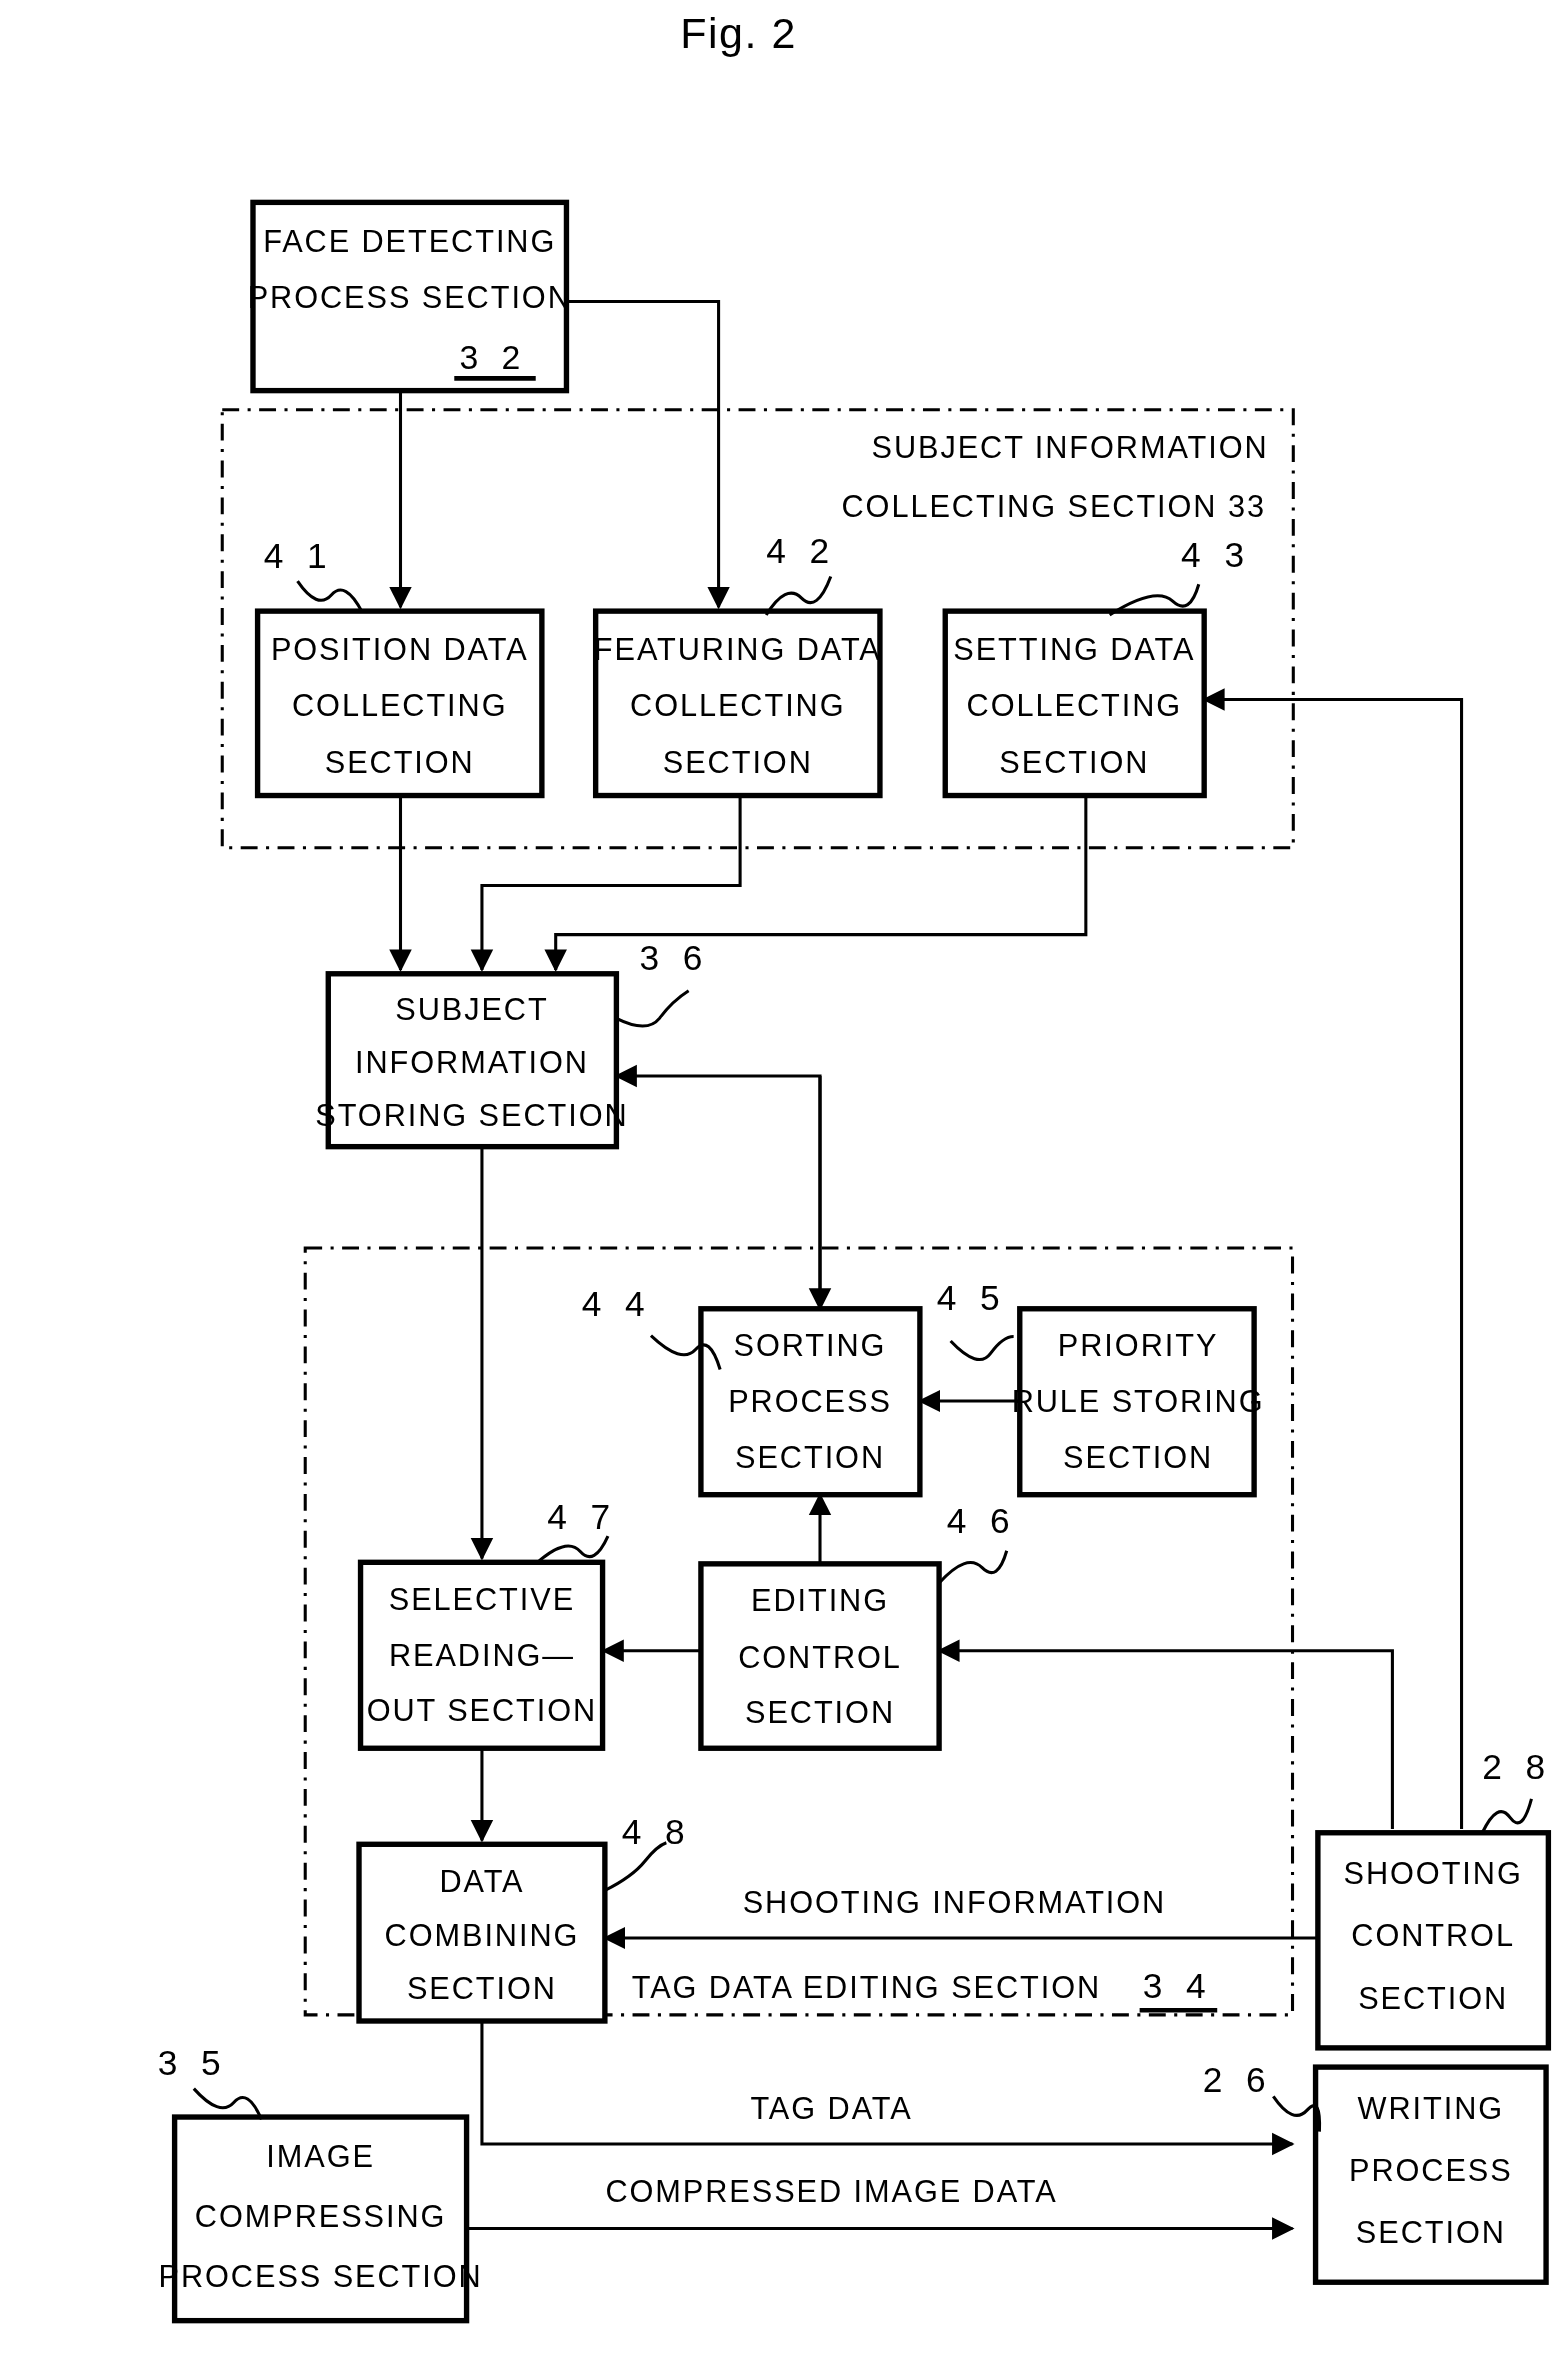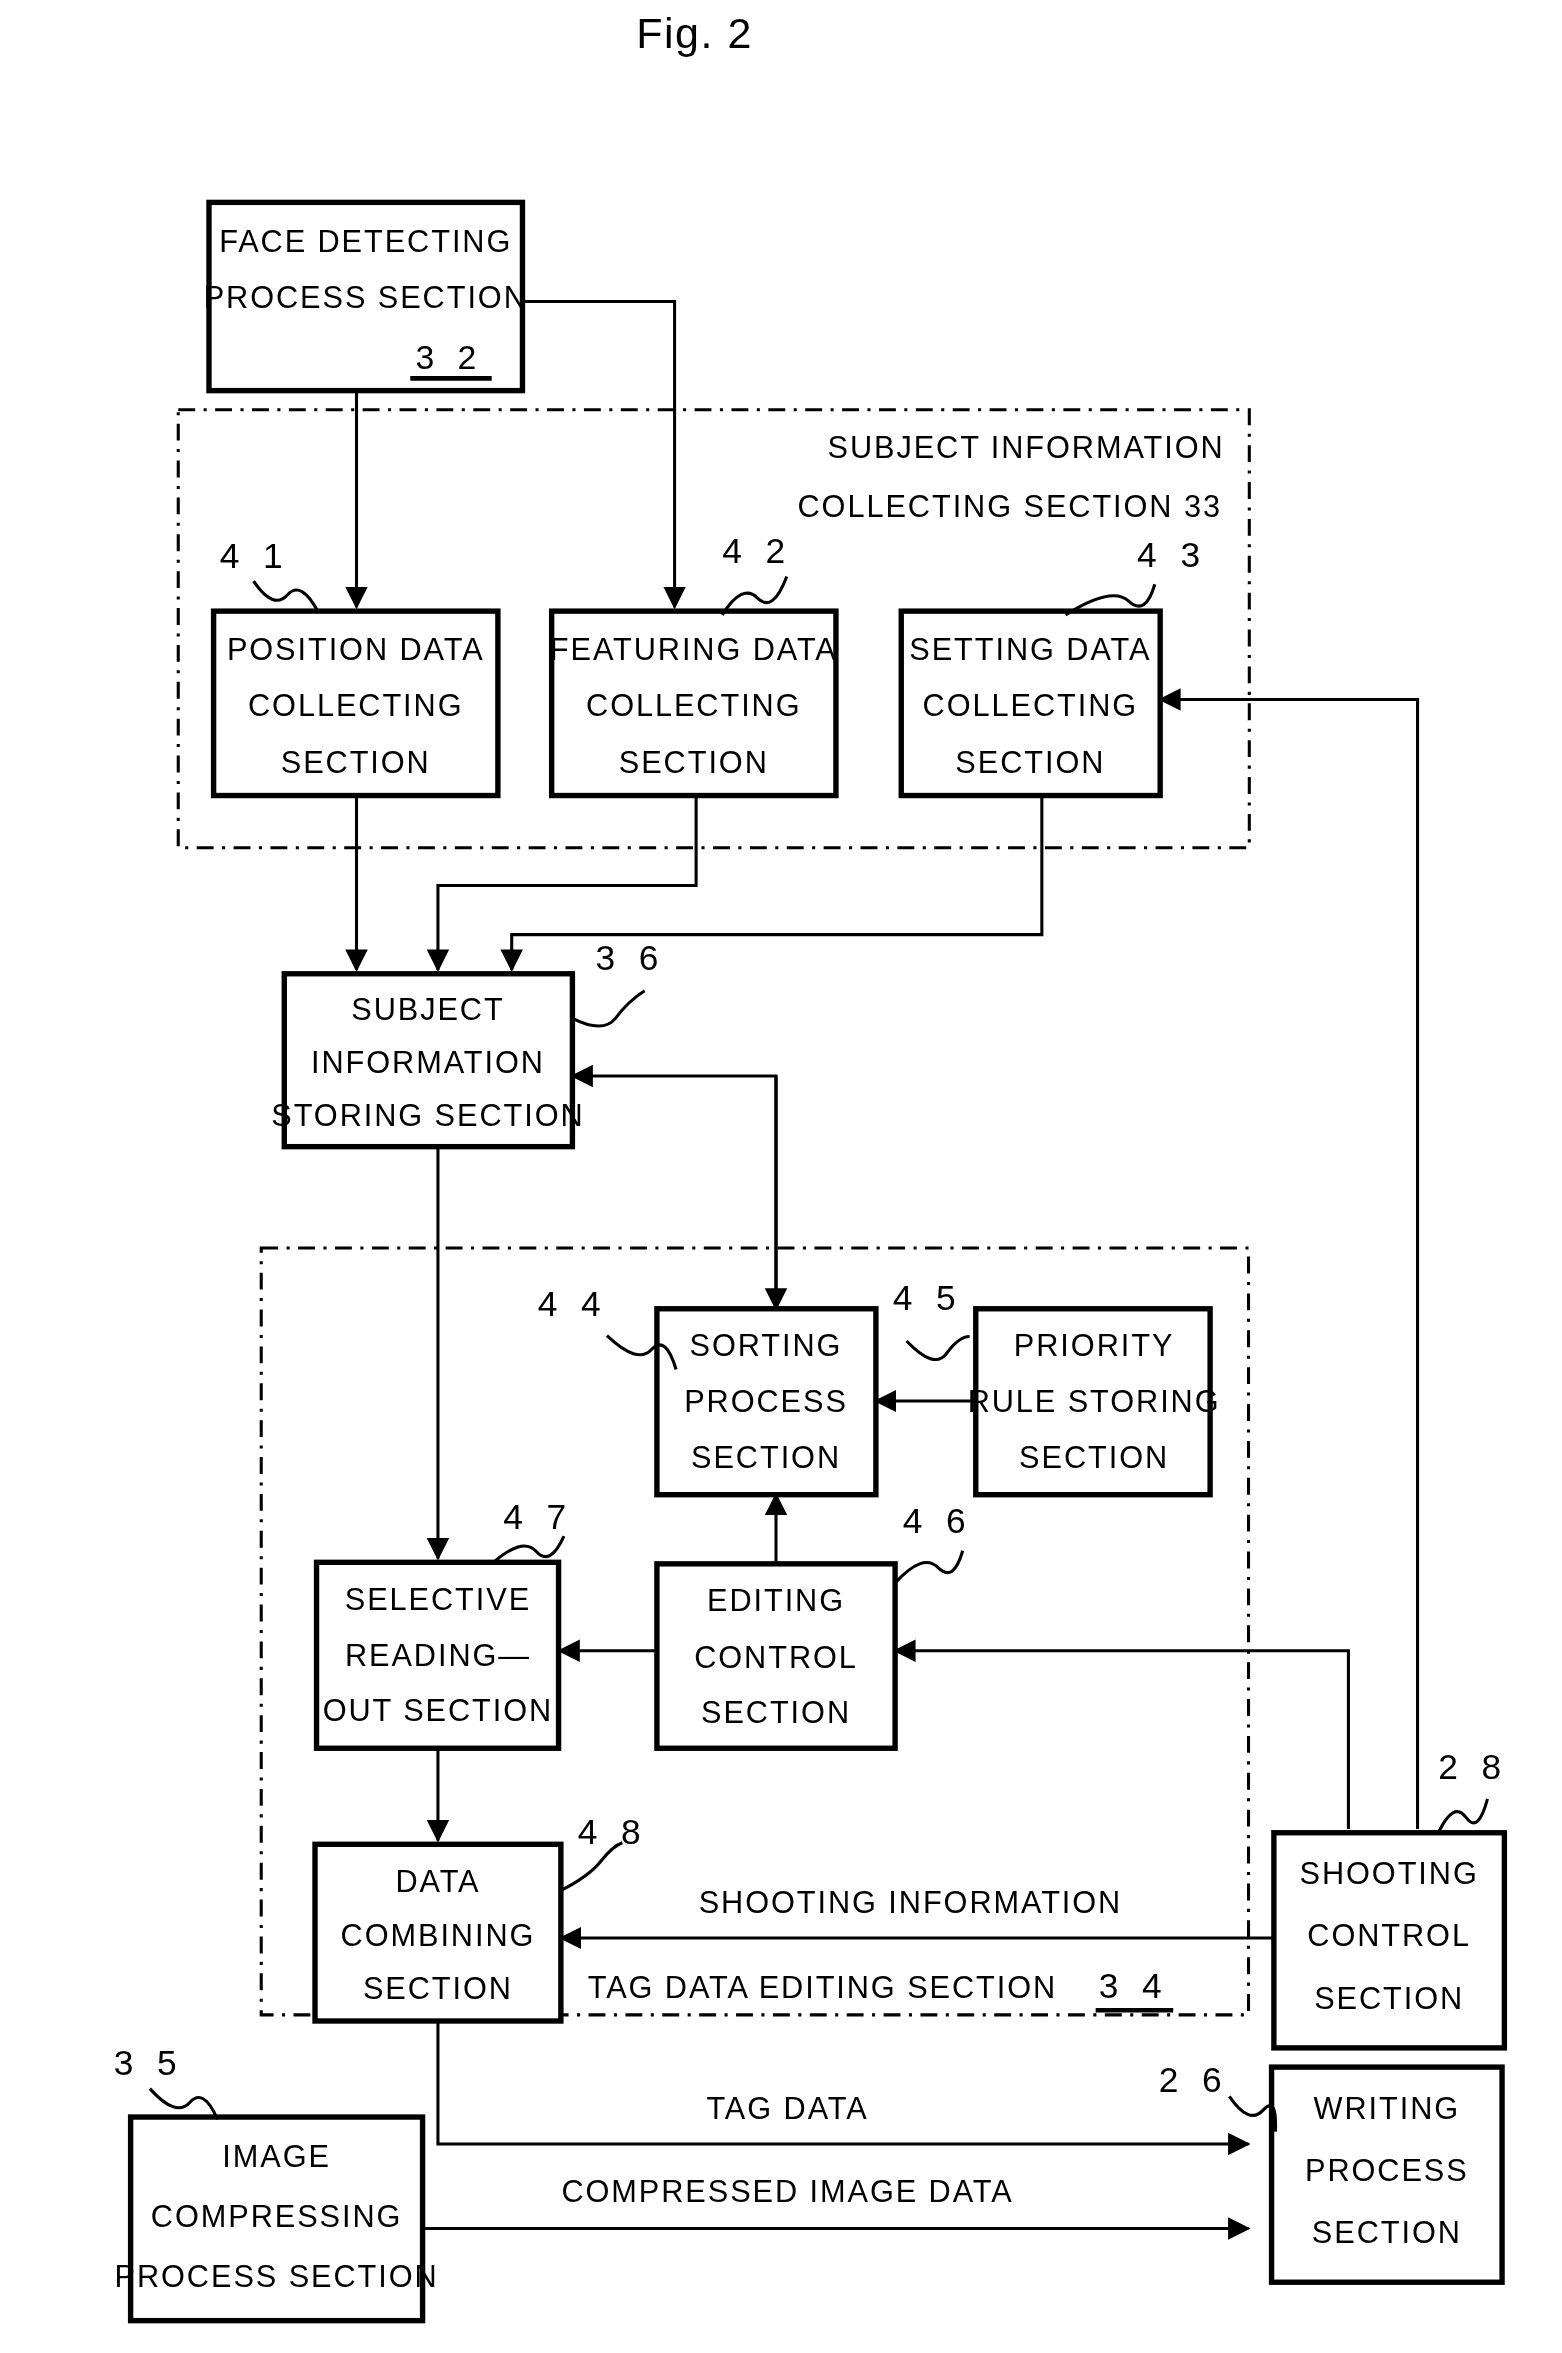--- a/index.html
+++ b/index.html
@@ -10,20 +10,21 @@
   body {
     width: 1562px;
     height: 2354px;
     font-family: "Liberation Sans", sans-serif;
     position: relative;
     overflow: hidden;
   }
   #figure-root {
     position: absolute;
     inset: 0;
+    margin-left: 44px;
   }
   svg.diagram {
     display: block;
     width: 1562px;
     height: 2354px;
   }
   .box-rect {
     fill: #ffffff;
     stroke: #000000;
     stroke-width: 7;

